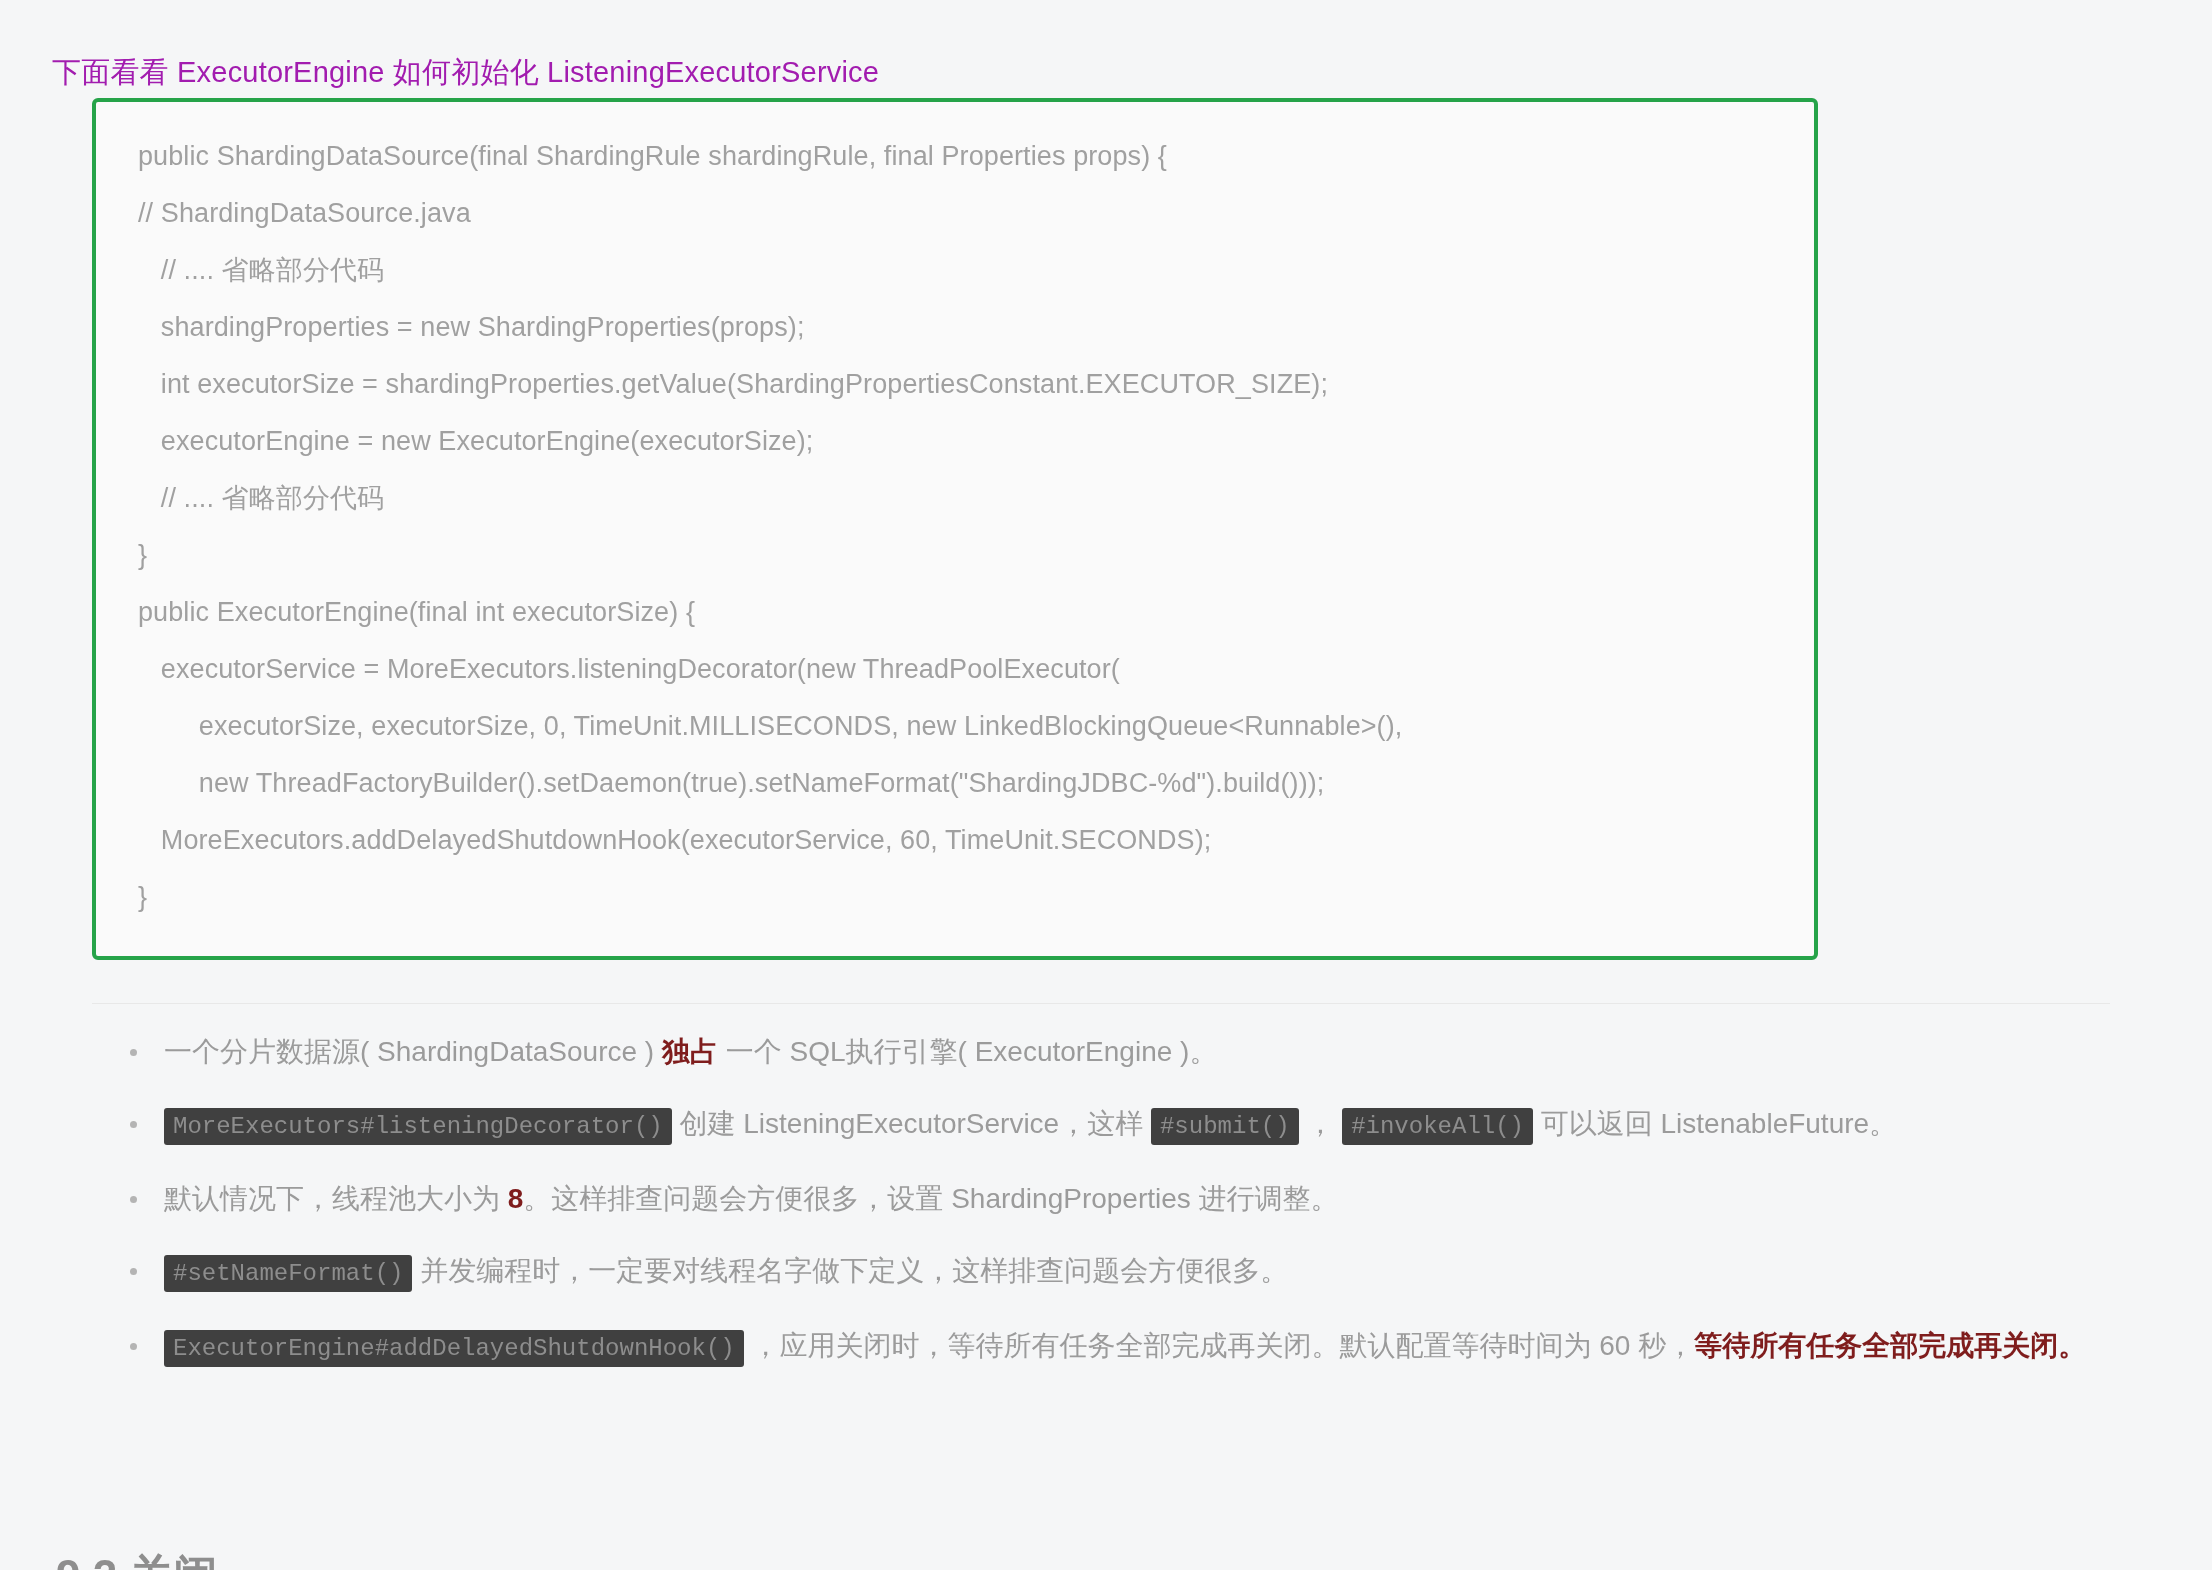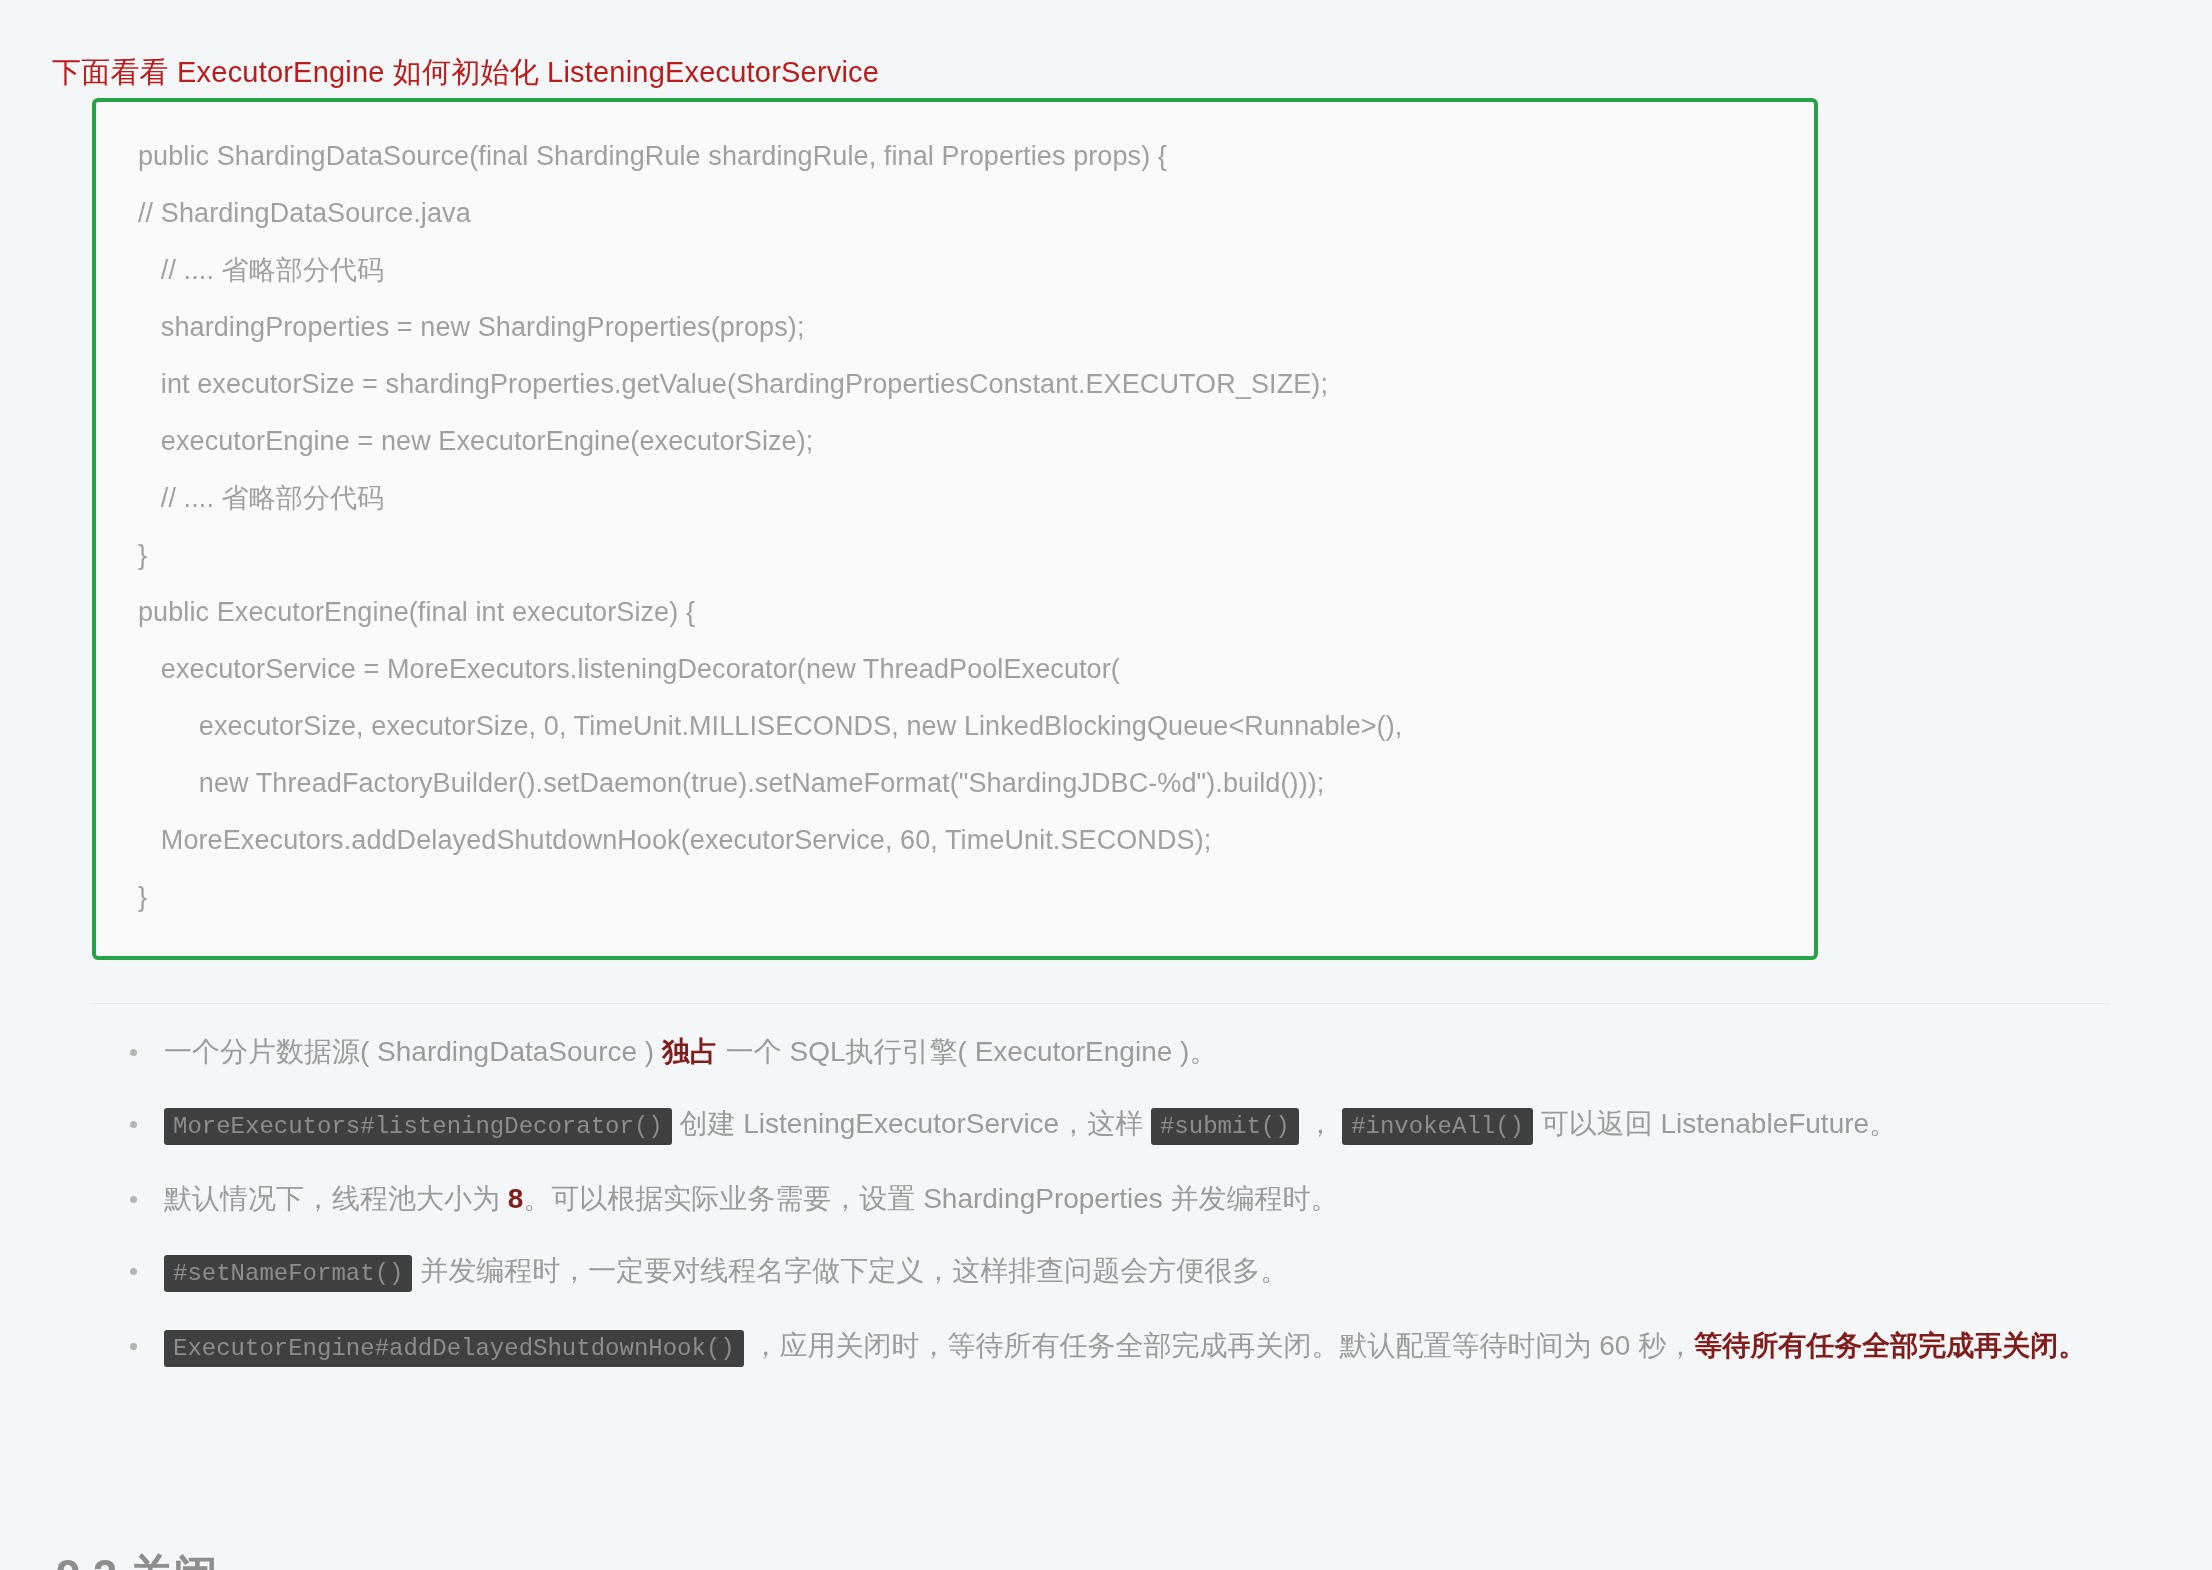--- a/index.html
+++ b/index.html
@@ -22,21 +22,21 @@
     background: #f5f6f7;
   }
 
   
   .intro {
     position: absolute;
     left: 52px;
     top: 22px;
     font-size: 29px;
     line-height: 1.5;
-    color: #b91c1c;
+    color: #a21caf;
     letter-spacing: 0.2px;
     white-space: nowrap;
   }
 
   
   .code-wrap {
     position: absolute;
     left: 92px;
     top: 98px;
     width: 1726px;
@@ -141,20 +141,20 @@
         <div class="code-line">   MoreExecutors.addDelayedShutdownHook(executorService, 60, TimeUnit.SECONDS);</div>
         <div class="code-line">}</div>
       </div>
   </div>
 
   <div class="divider"></div>
 
   <ul class="bullets">
       <li class="bullet"><span class="t">一个分片数据源( ShardingDataSource ) </span><span class="strong">独占</span><span class="t"> 一个 SQL执行引擎( ExecutorEngine )。</span></li>
       <li class="bullet"><code class="inline">MoreExecutors#listeningDecorator()</code><span class="t"> 创建 ListeningExecutorService，这样 </span><code class="inline">#submit()</code><span class="t"> ， </span><code class="inline">#invokeAll()</code><span class="t"> 可以返回 ListenableFuture。</span></li>
-      <li class="bullet"><span class="t">默认情况下，线程池大小为 </span><span class="strong">8</span><span class="t">。可以根据实际业务需要，设置 ShardingProperties 并发编程时。</span></li>
+      <li class="bullet"><span class="t">默认情况下，线程池大小为 </span><span class="strong">8</span><span class="t">。这样排查问题会方便很多，设置 ShardingProperties 进行调整。</span></li>
       <li class="bullet"><code class="inline">#setNameFormat()</code><span class="t"> 并发编程时，一定要对线程名字做下定义，这样排查问题会方便很多。</span></li>
       <li class="bullet"><code class="inline">ExecutorEngine#addDelayedShutdownHook()</code><span class="t"> ，应用关闭时，等待所有任务全部完成再关闭。默认配置等待时间为 60 秒，</span><span class="strong">等待所有任务全部完成再关闭。</span></li>
     </ul>
 
   <h2 class="next-heading">9.2 关闭</h2>
 
 </div>
 
 </body></html>

